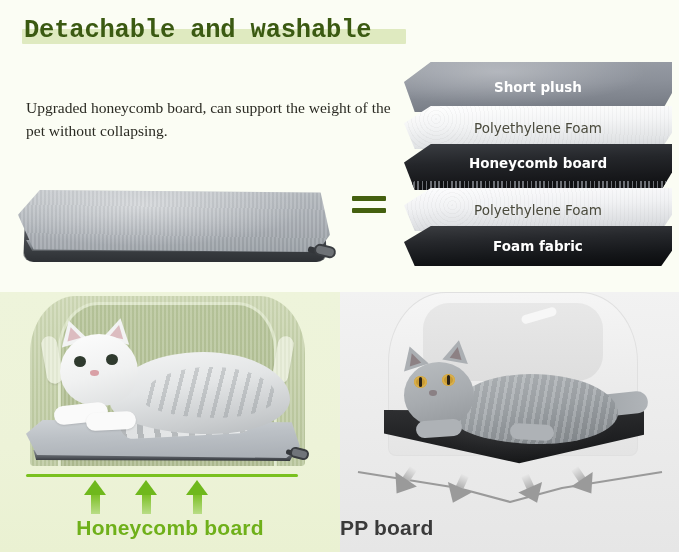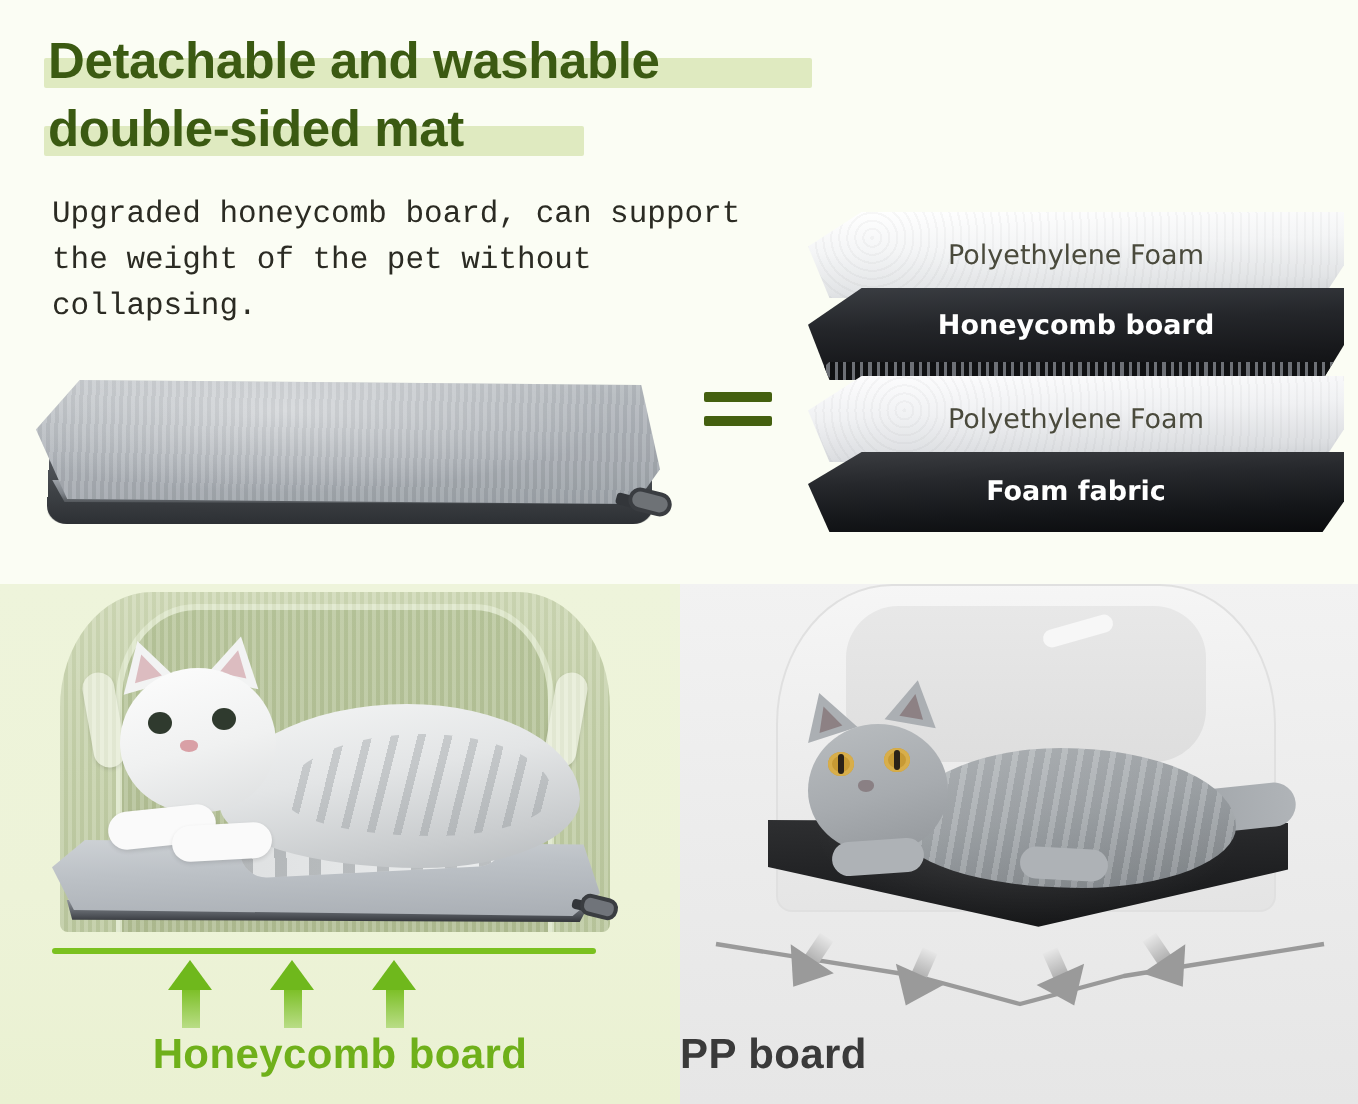--- a/index.html
+++ b/index.html
@@ -12,32 +12,32 @@
   }
   .infographic{position:relative;width:679px;height:552px;overflow:hidden;background:#fafcf3;}
 
   
   .top-section{position:absolute;left:0;top:0;width:679px;height:292px;background:#fbfdf4;}
 
   .headline{position:absolute;left:24px;top:14px;width:380px;}
   .headline-line{
     position:relative;display:block;
     font-size:25.5px;font-weight:bold;color:#3b5a12;
-    letter-spacing:-0.2px;line-height:34px;white-space:nowrap;
+    letter-spacing:-0.2px;line-height:34px;white-space:nowrap;font-family:Liberation Mono, monospace;
   }
   .headline-line .hl-band{
     position:absolute;left:-2px;right:-2px;bottom:4px;height:15px;
     background:#dfeac0;z-index:0;border-radius:1px;
   }
   .headline-line .hl-text{position:relative;z-index:1;}
 
   .subtitle{
     position:absolute;left:26px;top:96px;width:372px;
     font-size:15.5px;line-height:23px;color:#2b2b23;
-    font-family:Liberation Mono, monospace;
+    font-family:Liberation Serif, serif;
   }
 
   
   .mat-wrap{position:absolute;left:10px;top:178px;width:330px;height:105px;}
   .mat-base{
     position:absolute;left:14px;top:44px;width:302px;height:40px;
     background:linear-gradient(180deg,#5d6166 0%,#3e4246 60%,#2d3034 100%);
     border-radius:10px/9px;
     transform:perspective(420px) rotateX(6deg);
   }
@@ -327,24 +327,20 @@
 
 <div class="infographic">
 
   <div class="top-section">
 
     <div class="headline">
       <span class="headline-line">
         <span class="hl-band"></span>
         <span class="hl-text">Detachable and washable</span>
       </span>
-      <span class="headline-line">
-        <span class="hl-band" style="right:112px;"></span>
-        <span class="hl-text">double-sided mat</span>
-      </span>
     </div>
 
     <div class="subtitle">Upgraded honeycomb board, can support the weight of the pet without collapsing.</div>
 
     <div class="mat-wrap">
       <div class="mat-base"></div>
       <div class="mat-edge"></div>
       <div class="mat-top"></div>
       <div class="zipper">
         <div class="tab"></div>
@@ -352,20 +348,24 @@
       </div>
     </div>
 
     <div class="equals">
       <span></span>
       <span></span>
     </div>
 
     <div class="stack">
 
+      <div class="layer layer-plush">
+        <div class="slab"></div>
+        <span class="lbl">Short plush</span>
+      </div>
 
       <div class="layer layer-foam1">
         <div class="slab"></div>
         <span class="lbl">Polyethylene Foam</span>
       </div>
 
       <div class="layer layer-honey">
         <div class="slab"></div>
         <span class="lbl">Honeycomb board</span>
       </div>

